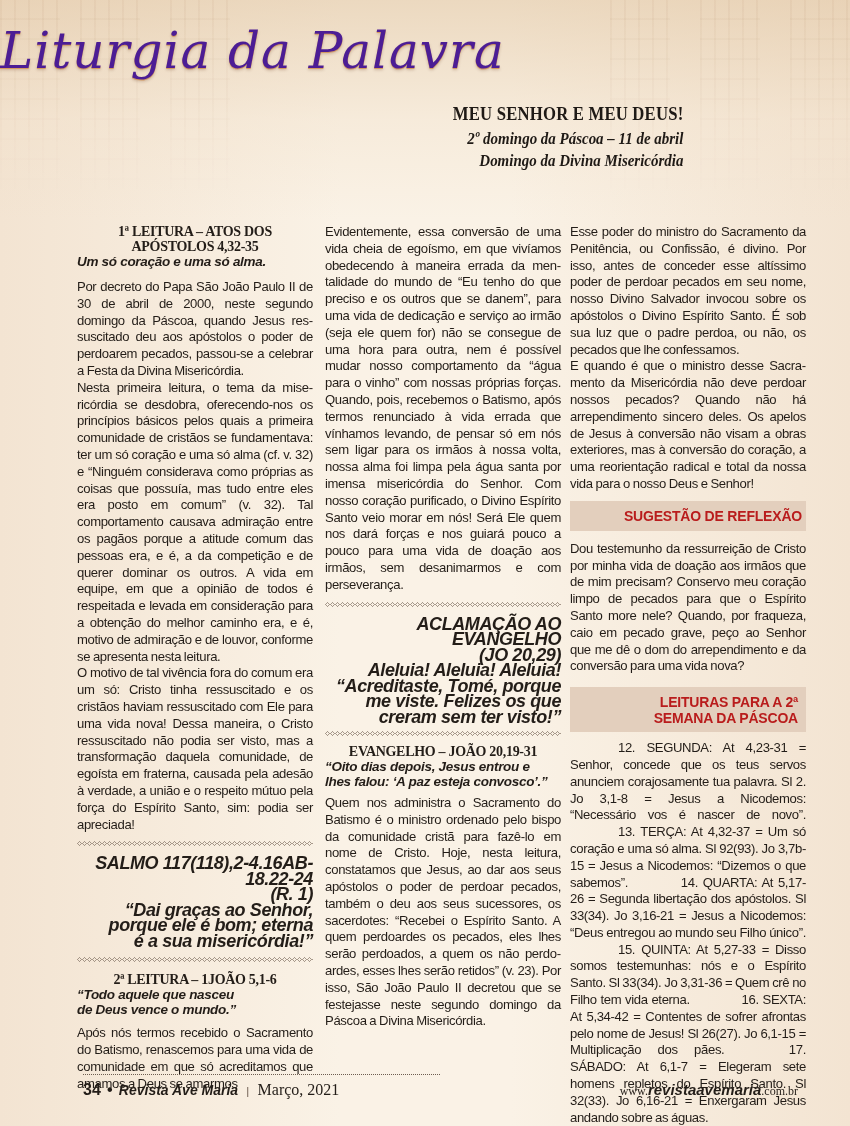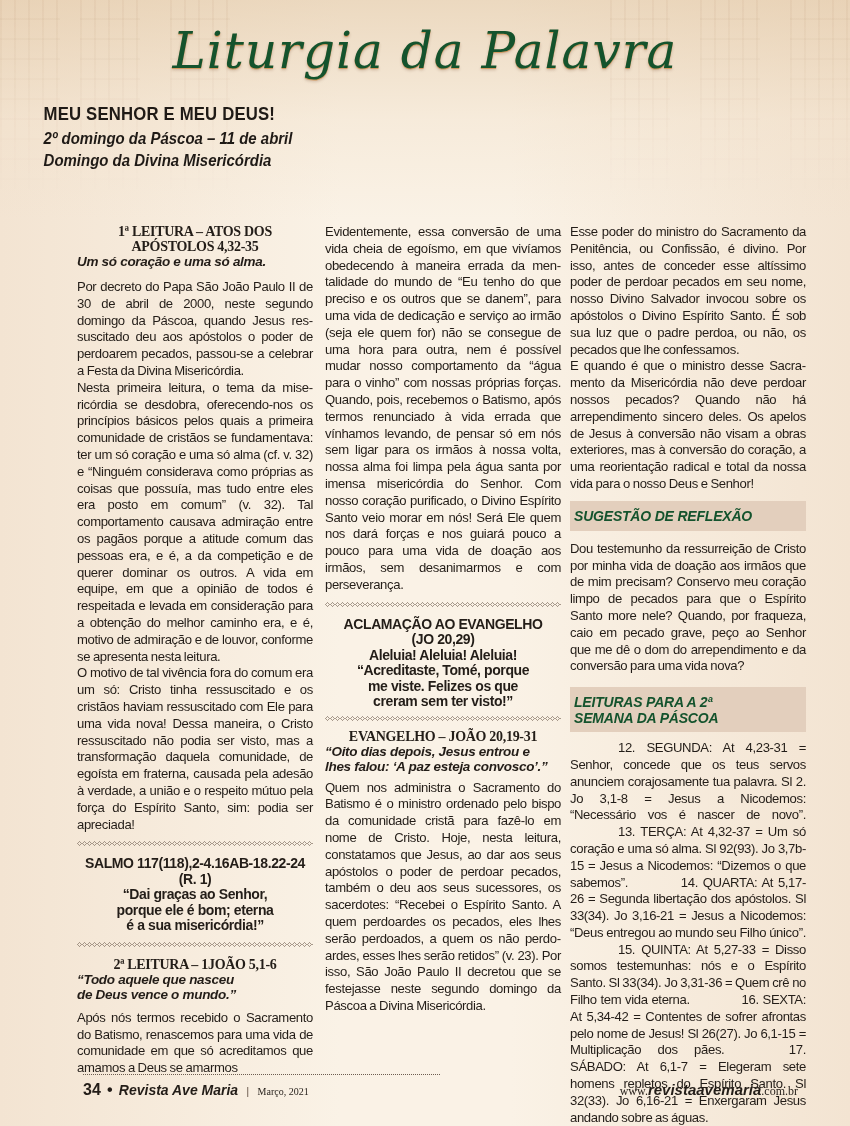--- a/index.html
+++ b/index.html
@@ -19,31 +19,31 @@
   .window-pattern {
     position: absolute; top: 0; height: 200px; width: 60px;
     background: repeating-linear-gradient(90deg, rgba(170,130,95,0.10) 0 2px, rgba(0,0,0,0) 2px 14px),
                 repeating-linear-gradient(0deg, rgba(170,130,95,0.08) 0 2px, rgba(0,0,0,0) 2px 20px);
     opacity: 0.8;
     -webkit-mask-image: linear-gradient(180deg, #000 0%, rgba(0,0,0,0) 100%);
             mask-image: linear-gradient(180deg, #000 0%, rgba(0,0,0,0) 100%);
   }
   .script-title {
     position: absolute; left: 0; width: 850px; top: 22px;
-    text-align: center;
+    text-align: left;
     font-family: "DejaVu Serif", serif;
     font-style: italic;
     font-size: 50px;
     letter-spacing: 1px;
-    color: #14532d;
+    color: #4c1d95;
     text-shadow: 0 1px 0 #d49a62, 0 2px 3px rgba(90,40,10,0.25);
   }
   .headline {
-    position: absolute; left: 0; width: 727px; top: 103px; text-align: left;
-    font-family: Liberation Sans, sans-serif;
+    position: absolute; left: 0; width: 727px; top: 103px; text-align: right;
+    font-family: Liberation Serif, serif;
   }
   .headline .h1 { font-size: 19px; font-weight: bold; transform: scaleX(0.88); letter-spacing: 0.2px; }
   .headline .h2 { font-size: 17px; font-weight: bold; font-style: italic; transform: scaleX(0.88); margin-top: 3px; line-height: 22px; }
 
   .col {
     position: absolute; top: 222px; width: 236px;
     font-family: "Liberation Sans", sans-serif;
     font-size: 13.1px;
     line-height: 16.8px;
     color: #231d18;
@@ -52,51 +52,51 @@
   #col1 { left: 77px; top: 224px; }
   #col2 { left: 325px; top: 218px; }
   #col3 { left: 570px; top: 218px; }
 
   .sec-head {
     text-align: center; font-weight: bold; font-size: 14px; line-height: 15px;
     letter-spacing: -0.3px;
     font-family: Liberation Serif, serif;
   }
   .sec-sub { text-align: left; font-weight: bold; font-style: italic; font-size: 13.5px; line-height: 15px; letter-spacing: -0.3px; }
-  .ital-head { text-align: center; font-weight: bold; font-size: 14px; line-height: 15.5px; letter-spacing: -0.4px; }
+  .ital-head { text-align: right; font-weight: bold; font-style: italic; font-size: 18px; line-height: 15.5px; letter-spacing: -0.4px; }
   .divider {
     height: 5px; margin: 8px 0 10px 0;
     background: radial-gradient(circle at 2.5px 2.5px, rgba(0,0,0,0) 1.3px, #8a7a6c 1.4px, #8a7a6c 2px, rgba(0,0,0,0) 2.1px) repeat-x;
     background-size: 5px 5px;
     opacity: 0.75;
   }
   .boxhead {
     background: #e3cfbd;
-    color: #14532d;
-    text-align: left; font-weight: bold; font-size: 14px; line-height: 16px;
-    padding: 7px 4px; letter-spacing: -0.2px; font-style: italic;
+    color: #b91c1c;
+    text-align: right; font-weight: bold; font-size: 14px; line-height: 16px;
+    padding: 7px 4px; letter-spacing: -0.2px;
   }
   .boxhead.two { padding: 7px 8px 6px 4px; }
   .gap6 { height: 6px; }
   .gap8 { height: 8px; }
   .gap10 { height: 10px; }
   .gap12 { height: 12px; }
   .weekday b { font-weight: normal; margin-left: 48px; }
 
   .footer-rule {
     position: absolute; left: 83px; top: 1074px; width: 357px; height: 0;
     border-top: 1px dotted #6d5d50;
   }
   .footer-left {
     position: absolute; left: 83px; top: 1081px; font-size: 11.5px; color: #231d18;
   }
   .footer-left .pg { font-weight: bold; font-size: 16px; }
   .footer-left .mag { font-weight: bold; font-style: italic; font-size: 14px; }
   .footer-left .sep { margin: 0 5px; color: #6d5d50; }
-  .footer-left .date { font-family: "Liberation Serif", serif; font-size: 10px; }
+  .footer-left .date { font-family: "Liberation Serif", serif; font-size: 16px; }
   .footer-right {
     position: absolute; right: 52px; top: 1081px; font-family: "Liberation Serif", serif; font-size: 12px; color: #231d18;
   }
   .footer-right b { font-family: "Liberation Sans", sans-serif; font-style: italic; font-size: 15px; }
 </style>
 </head>
 <body>
 
 <div class="page-bg"></div>
 <div class="window-pattern" style="left:0px;"></div>

